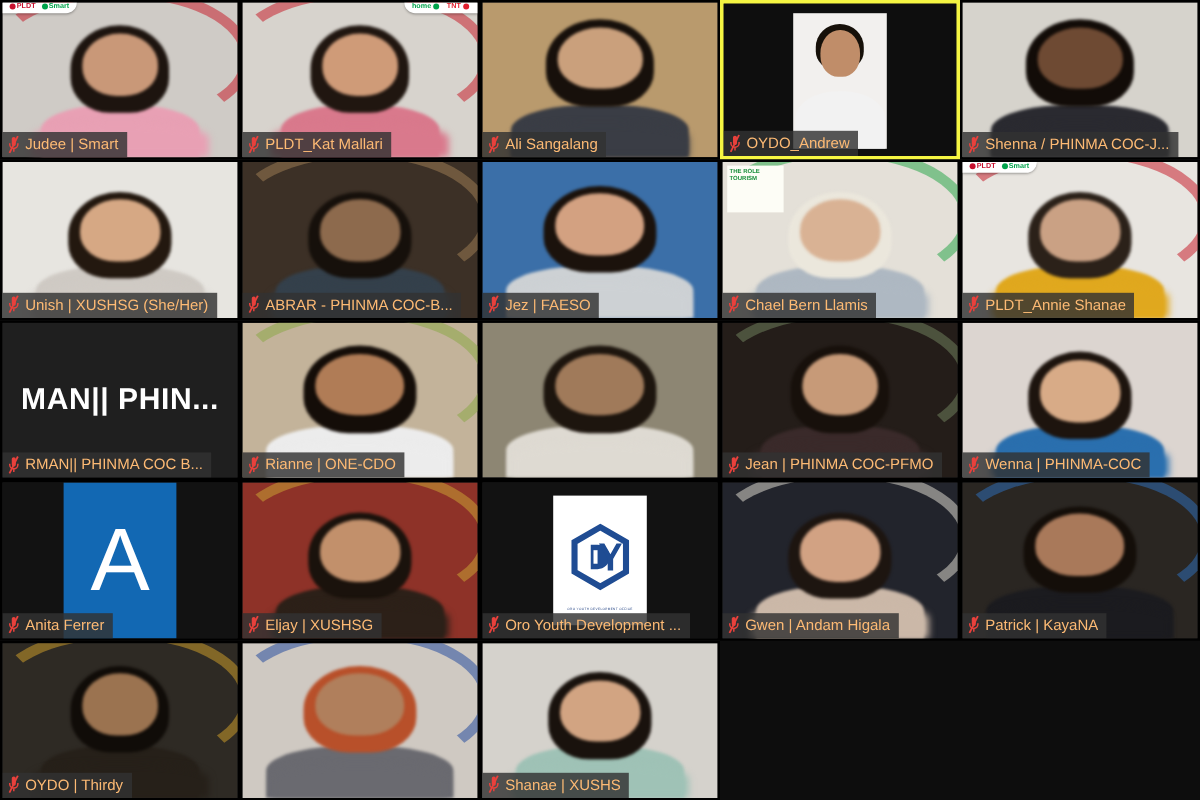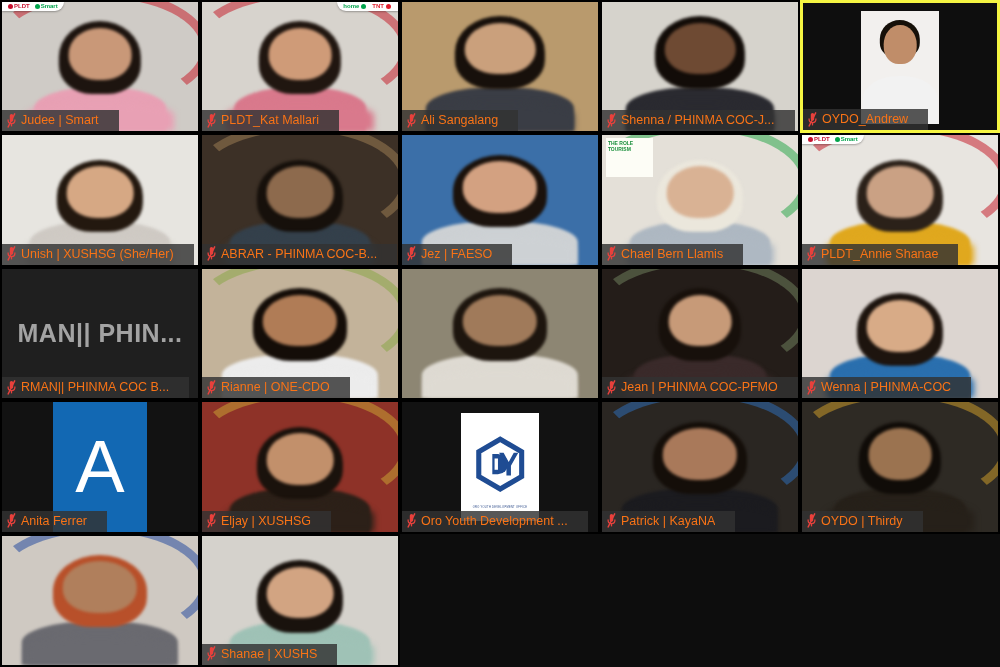--- a/index.html
+++ b/index.html
@@ -56,41 +56,41 @@
   .blur2 { filter: blur(3px); }
 
   
   .namebar {
     position: absolute;
     left: 0; bottom: 0;
     display: flex;
     align-items: center;
     gap: 4px;
     max-width: 100%;
-    padding: 2px 20px 3px 4px;
+    padding: 2px 7px 3px 4px;
     background: rgba(50,50,50,0.82);
-    color: #f97316;
+    color: #fdba74;
     font-size: 12.5px;
     line-height: 16px;
     white-space: nowrap;
     overflow: hidden;
   }
   .namebar .nm {
     overflow: hidden;
     text-overflow: ellipsis;
     white-space: nowrap;
   }
   .micicon { flex: 0 0 auto; width: 11px; height: 15px; display:block; }
 
   
   .nameonly {
     position: absolute; inset: 0;
     display: flex; align-items: center; justify-content: center;
     background: #1f1f1f;
-    color: #a3a3a3;
+    color: #ffffff;
     font-size: 25px;
     font-weight: bold;
     letter-spacing: .5px;
     white-space: nowrap;
     overflow: hidden;
   }
 
   
   .avatar-letter {
     position: absolute;
@@ -203,55 +203,55 @@
           <svg class="micicon" viewBox="0 0 11 15" xmlns="http://www.w3.org/2000/svg">
             <path d="M5.5 1.1c-0.95 0-1.7 0.76-1.7 1.7v4.3c0 0.94 0.75 1.7 1.7 1.7s1.7-0.76 1.7-1.7V2.8c0-0.94-0.75-1.7-1.7-1.7z" fill="#e8413c"></path>
             <path d="M2.1 6.4v0.9c0 1.9 1.53 3.4 3.4 3.4s3.4-1.5 3.4-3.4V6.4" fill="none" stroke="#e8413c" stroke-width="1.25"></path>
             <path d="M5.5 10.8v2.6" stroke="#e8413c" stroke-width="1.25"></path>
             <path d="M8.9 0.4L1.9 14.5" stroke="#e8413c" stroke-width="1.5"></path>
           </svg>
         </span>
         <span class="nm">Ali Sangalang</span>
       </div>
     </div>
-    <div class="tile">
-      <div class="bg" style="background:#d6d3cc"></div>
-      <div class="body blur" style="width:75.60000000000001%;height:34%;background:#2a2a30"></div>
-      <div class="hair blur" style="top:11%;width:46%;height:56%;background:#120c08"></div>
-      <div class="head blur" style="top:16%;width:36%;height:40%;background:#6e4a33"></div>
-      <div class="ovl blur2" style="left:12%;right:12%;bottom:0;height:22%;background:#2a2a30;border-radius:42% 42% 0 0"></div>
-      <div class="namebar">
-        <span>
-          <svg class="micicon" viewBox="0 0 11 15" xmlns="http://www.w3.org/2000/svg">
-            <path d="M5.5 1.1c-0.95 0-1.7 0.76-1.7 1.7v4.3c0 0.94 0.75 1.7 1.7 1.7s1.7-0.76 1.7-1.7V2.8c0-0.94-0.75-1.7-1.7-1.7z" fill="#e8413c"></path>
-            <path d="M2.1 6.4v0.9c0 1.9 1.53 3.4 3.4 3.4s3.4-1.5 3.4-3.4V6.4" fill="none" stroke="#e8413c" stroke-width="1.25"></path>
-            <path d="M5.5 10.8v2.6" stroke="#e8413c" stroke-width="1.25"></path>
-            <path d="M8.9 0.4L1.9 14.5" stroke="#e8413c" stroke-width="1.5"></path>
-          </svg>
-        </span>
-        <span class="nm">Shenna / PHINMA COC-J...</span>
-      </div>
-    </div>
     <div class="tile active">
       <div class="bg" style="background:#0e0e0e"></div>
       <div class="ovl" style="left:30%;right:30%;top:6%;bottom:5%;background:#f2f0ee;overflow:hidden">
         <div class="hair" style="top:8%;width:52%;height:34%;background:#161009;left:50%"></div>
         <div class="head" style="top:13%;width:42%;height:34%;background:#c08d69;left:50%"></div>
         <div class="body" style="width:96%;height:42%;background:#f2f2f2;left:50%"></div>
       </div>
       <div class="namebar">
         <span>
           <svg class="micicon" viewBox="0 0 11 15" xmlns="http://www.w3.org/2000/svg">
             <path d="M5.5 1.1c-0.95 0-1.7 0.76-1.7 1.7v4.3c0 0.94 0.75 1.7 1.7 1.7s1.7-0.76 1.7-1.7V2.8c0-0.94-0.75-1.7-1.7-1.7z" fill="#e8413c"></path>
             <path d="M2.1 6.4v0.9c0 1.9 1.53 3.4 3.4 3.4s3.4-1.5 3.4-3.4V6.4" fill="none" stroke="#e8413c" stroke-width="1.25"></path>
             <path d="M5.5 10.8v2.6" stroke="#e8413c" stroke-width="1.25"></path>
             <path d="M8.9 0.4L1.9 14.5" stroke="#e8413c" stroke-width="1.5"></path>
           </svg>
         </span>
         <span class="nm">OYDO_Andrew</span>
+      </div>
+    </div>
+    <div class="tile">
+      <div class="bg" style="background:#d6d3cc"></div>
+      <div class="body blur" style="width:75.60000000000001%;height:34%;background:#2a2a30"></div>
+      <div class="hair blur" style="top:11%;width:46%;height:56%;background:#120c08"></div>
+      <div class="head blur" style="top:16%;width:36%;height:40%;background:#6e4a33"></div>
+      <div class="ovl blur2" style="left:12%;right:12%;bottom:0;height:22%;background:#2a2a30;border-radius:42% 42% 0 0"></div>
+      <div class="namebar">
+        <span>
+          <svg class="micicon" viewBox="0 0 11 15" xmlns="http://www.w3.org/2000/svg">
+            <path d="M5.5 1.1c-0.95 0-1.7 0.76-1.7 1.7v4.3c0 0.94 0.75 1.7 1.7 1.7s1.7-0.76 1.7-1.7V2.8c0-0.94-0.75-1.7-1.7-1.7z" fill="#e8413c"></path>
+            <path d="M2.1 6.4v0.9c0 1.9 1.53 3.4 3.4 3.4s3.4-1.5 3.4-3.4V6.4" fill="none" stroke="#e8413c" stroke-width="1.25"></path>
+            <path d="M5.5 10.8v2.6" stroke="#e8413c" stroke-width="1.25"></path>
+            <path d="M8.9 0.4L1.9 14.5" stroke="#e8413c" stroke-width="1.5"></path>
+          </svg>
+        </span>
+        <span class="nm">Shenna / PHINMA COC-J...</span>
       </div>
     </div>
     <div class="tile">
       <div class="bg" style="background:#e7e5e0"></div>
       <div class="body blur" style="width:71.4%;height:34%;background:#cfcac4"></div>
       <div class="hair blur" style="top:19%;width:44%;height:56%;background:#23180f"></div>
       <div class="head blur" style="top:24%;width:34%;height:40%;background:#d6a884"></div>
       <div class="ovl blur2" style="left:12%;right:12%;bottom:0;height:22%;background:#cfcac4;border-radius:42% 42% 0 0"></div>
       <div class="namebar">
         <span>
@@ -473,20 +473,39 @@
             <path d="M5.5 1.1c-0.95 0-1.7 0.76-1.7 1.7v4.3c0 0.94 0.75 1.7 1.7 1.7s1.7-0.76 1.7-1.7V2.8c0-0.94-0.75-1.7-1.7-1.7z" fill="#e8413c"></path>
             <path d="M2.1 6.4v0.9c0 1.9 1.53 3.4 3.4 3.4s3.4-1.5 3.4-3.4V6.4" fill="none" stroke="#e8413c" stroke-width="1.25"></path>
             <path d="M5.5 10.8v2.6" stroke="#e8413c" stroke-width="1.25"></path>
             <path d="M8.9 0.4L1.9 14.5" stroke="#e8413c" stroke-width="1.5"></path>
           </svg>
         </span>
         <span class="nm">Oro Youth Development ...</span>
       </div>
     </div>
     <div class="tile">
+      <div class="bg" style="background:#22242c"></div>
+      <div class="ovl" style="left:-6%;top:-10%;width:112%;height:92%;border:9px solid #d9d6cc;border-radius:50%;opacity:.55;border-left-color:transparent;border-bottom-color:transparent"></div>
+      <div class="body blur" style="width:71.4%;height:34%;background:#cbb8a8"></div>
+      <div class="hair blur" style="top:19%;width:44%;height:56%;background:#1d1510"></div>
+      <div class="head blur" style="top:24%;width:34%;height:40%;background:#d2a283"></div>
+      <div class="ovl blur2" style="left:12%;right:12%;bottom:0;height:22%;background:#cbb8a8;border-radius:42% 42% 0 0"></div>
+      <div class="namebar">
+        <span>
+          <svg class="micicon" viewBox="0 0 11 15" xmlns="http://www.w3.org/2000/svg">
+            <path d="M5.5 1.1c-0.95 0-1.7 0.76-1.7 1.7v4.3c0 0.94 0.75 1.7 1.7 1.7s1.7-0.76 1.7-1.7V2.8c0-0.94-0.75-1.7-1.7-1.7z" fill="#e8413c"></path>
+            <path d="M2.1 6.4v0.9c0 1.9 1.53 3.4 3.4 3.4s3.4-1.5 3.4-3.4V6.4" fill="none" stroke="#e8413c" stroke-width="1.25"></path>
+            <path d="M5.5 10.8v2.6" stroke="#e8413c" stroke-width="1.25"></path>
+            <path d="M8.9 0.4L1.9 14.5" stroke="#e8413c" stroke-width="1.5"></path>
+          </svg>
+        </span>
+        <span class="nm">Gwen | Andam Higala</span>
+      </div>
+    </div>
+    <div class="tile">
       <div class="bg" style="background:#2a2622"></div>
       <div class="ovl" style="left:-6%;top:-10%;width:112%;height:92%;border:9px solid #2f6cb5;border-radius:50%;opacity:.55;border-left-color:transparent;border-bottom-color:transparent"></div>
       <div class="body blur" style="width:79.8%;height:34%;background:#1b1b1f"></div>
       <div class="hair blur" style="top:15%;width:48%;height:56%;background:#140e09"></div>
       <div class="head blur" style="top:20%;width:38%;height:40%;background:#a9795a"></div>
       <div class="ovl blur2" style="left:12%;right:12%;bottom:0;height:22%;background:#1b1b1f;border-radius:42% 42% 0 0"></div>
       <div class="namebar">
         <span>
           <svg class="micicon" viewBox="0 0 11 15" xmlns="http://www.w3.org/2000/svg">
             <path d="M5.5 1.1c-0.95 0-1.7 0.76-1.7 1.7v4.3c0 0.94 0.75 1.7 1.7 1.7s1.7-0.76 1.7-1.7V2.8c0-0.94-0.75-1.7-1.7-1.7z" fill="#e8413c"></path>

